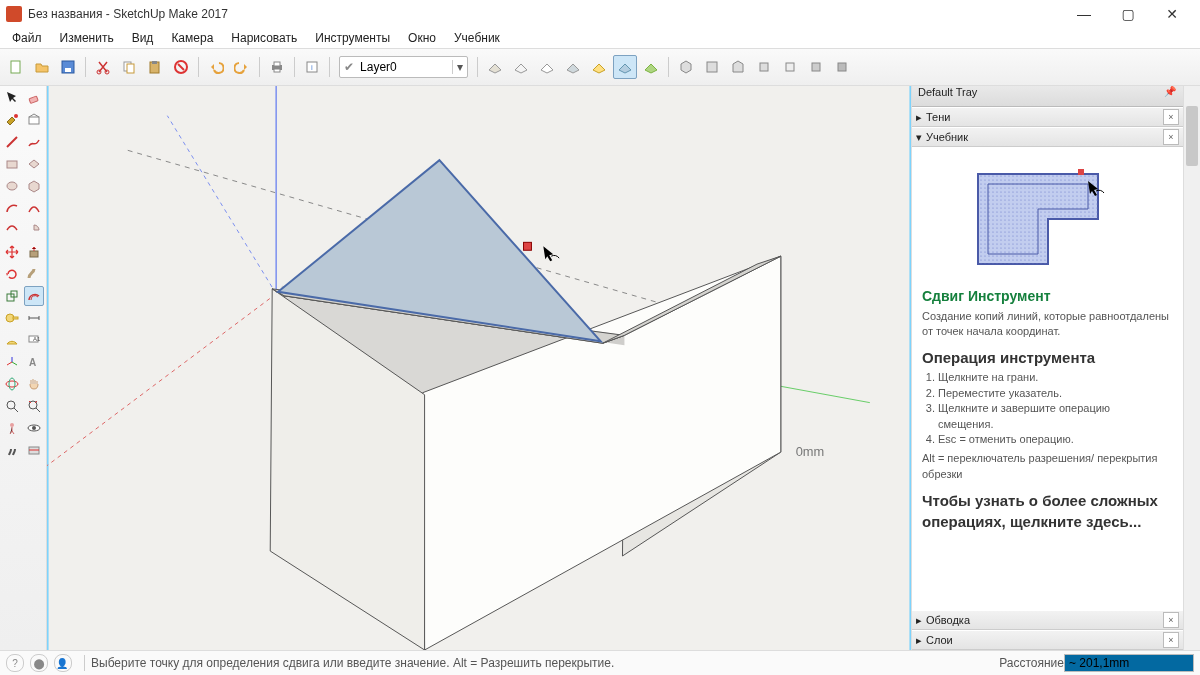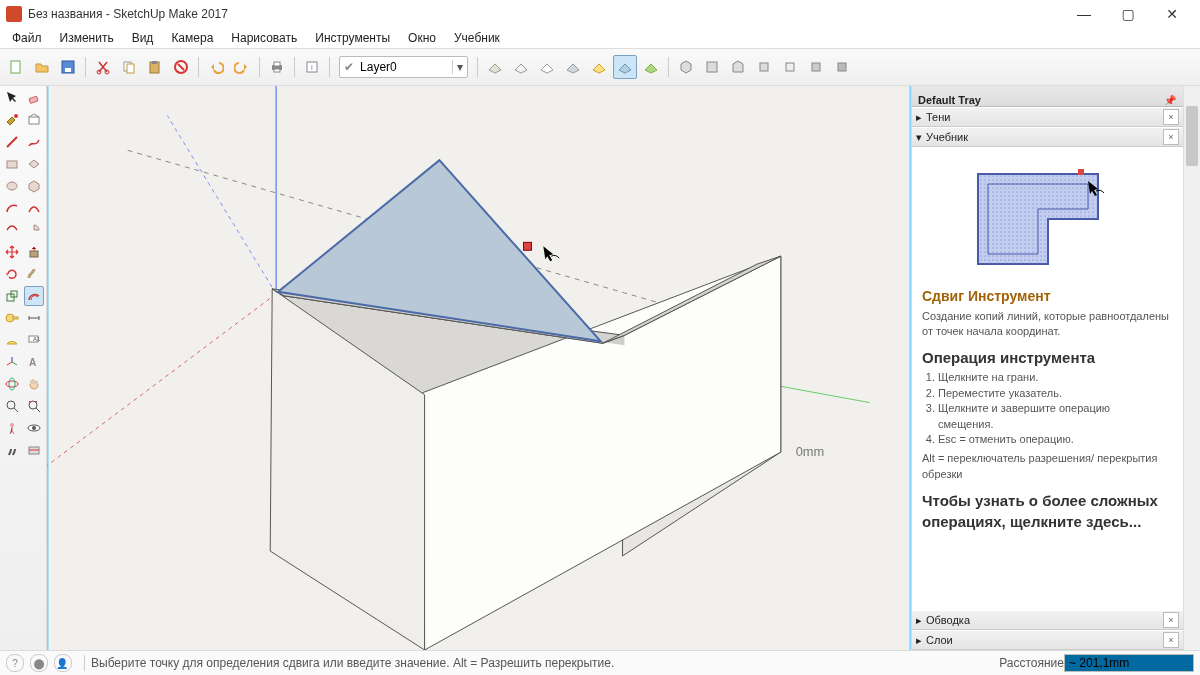--- a/index.html
+++ b/index.html
@@ -25,27 +25,27 @@
 
 .body{flex:1;display:flex;min-height:0}
 .tool-palette{width:42px;background:linear-gradient(#fafafa,#efefef);border-right:1px solid #ddd;display:flex;flex-wrap:wrap;align-content:flex-start;padding:2px;gap:2px}
 .tool-palette .tb-btn{width:18px;height:18px}
 .viewport{flex:1;position:relative;background:#7dd3fc;overflow:hidden}
 .viewport svg{position:absolute;inset:0}
 .tray{width:288px;display:flex;border-left:1px solid #ddd}
 .tray-inner{flex:1;display:flex;flex-direction:column;background:#f5f5f5}
 .tray-scroll{width:16px;background:#f0f0f0;border-left:1px solid #ddd;position:relative}
 .tray-scroll .thumb{position:absolute;left:2px;right:2px;top:20px;height:60px;background:#c8c8c8;border-radius:2px}
-.tray-head{height:20px;background:linear-gradient(#e9e9e9,#dcdcdc);border-bottom:1px solid #bbb;display:flex;align-items:flex-end;padding:0 6px;font-weight:bold;font-size:11px}
+.tray-head{height:20px;background:linear-gradient(#e9e9e9,#dcdcdc);border-bottom:1px solid #bbb;display:flex;align-items:flex-start;padding:0 6px;font-weight:normal;font-size:11px}
 .tray-head .pin{margin-left:auto;font-size:10px;color:#555}
 .panel-head{height:18px;background:linear-gradient(#f2f2f2,#e4e4e4);border-top:1px solid #fff;border-bottom:1px solid #ccc;display:flex;align-items:center;padding:0 4px;font-size:11px}
 .panel-head .arr{width:10px;display:inline-block}
 .panel-head .x{margin-left:auto;width:14px;height:14px;border:1px solid #bbb;background:#fff;font-size:9px;display:flex;align-items:center;justify-content:center;color:#666}
 .panel-body{flex:1;background:#fff;padding:8px 10px;overflow:auto;font-size:11px;color:#555;line-height:1.4}
-.panel-body h3{font-size:14px;color:#a16207;margin:6px 0 2px;font-weight:bold}
+.panel-body h3{font-size:14px;color:#15803d;margin:6px 0 2px;font-weight:bold}
 .panel-body h4{font-size:15px;color:#333;margin:8px 0 2px;font-weight:bold}
 .panel-body ol{margin:2px 8px 4px 16px;padding:0}
 .panel-body .illus{display:flex;justify-content:center;margin:4px 0 8px}
 
 .statusbar{height:24px;border-top:1px solid #ddd;background:#fafafa;display:flex;align-items:center;padding:0 6px;font-size:12px;color:#555}
 .statusbar .sb-ico{width:16px;height:16px;margin-right:6px;border:1px solid #ccc;border-radius:8px;display:flex;align-items:center;justify-content:center;font-size:10px;color:#888}
 .statusbar .sep{width:1px;height:16px;background:#ccc;margin:0 6px}
 .statusbar .meas{margin-left:auto;display:flex;align-items:center;}
 .statusbar .meas input{width:120px;border:1px solid #bbb;padding:1px 4px;font-size:12px;background:#0369a1}
 

